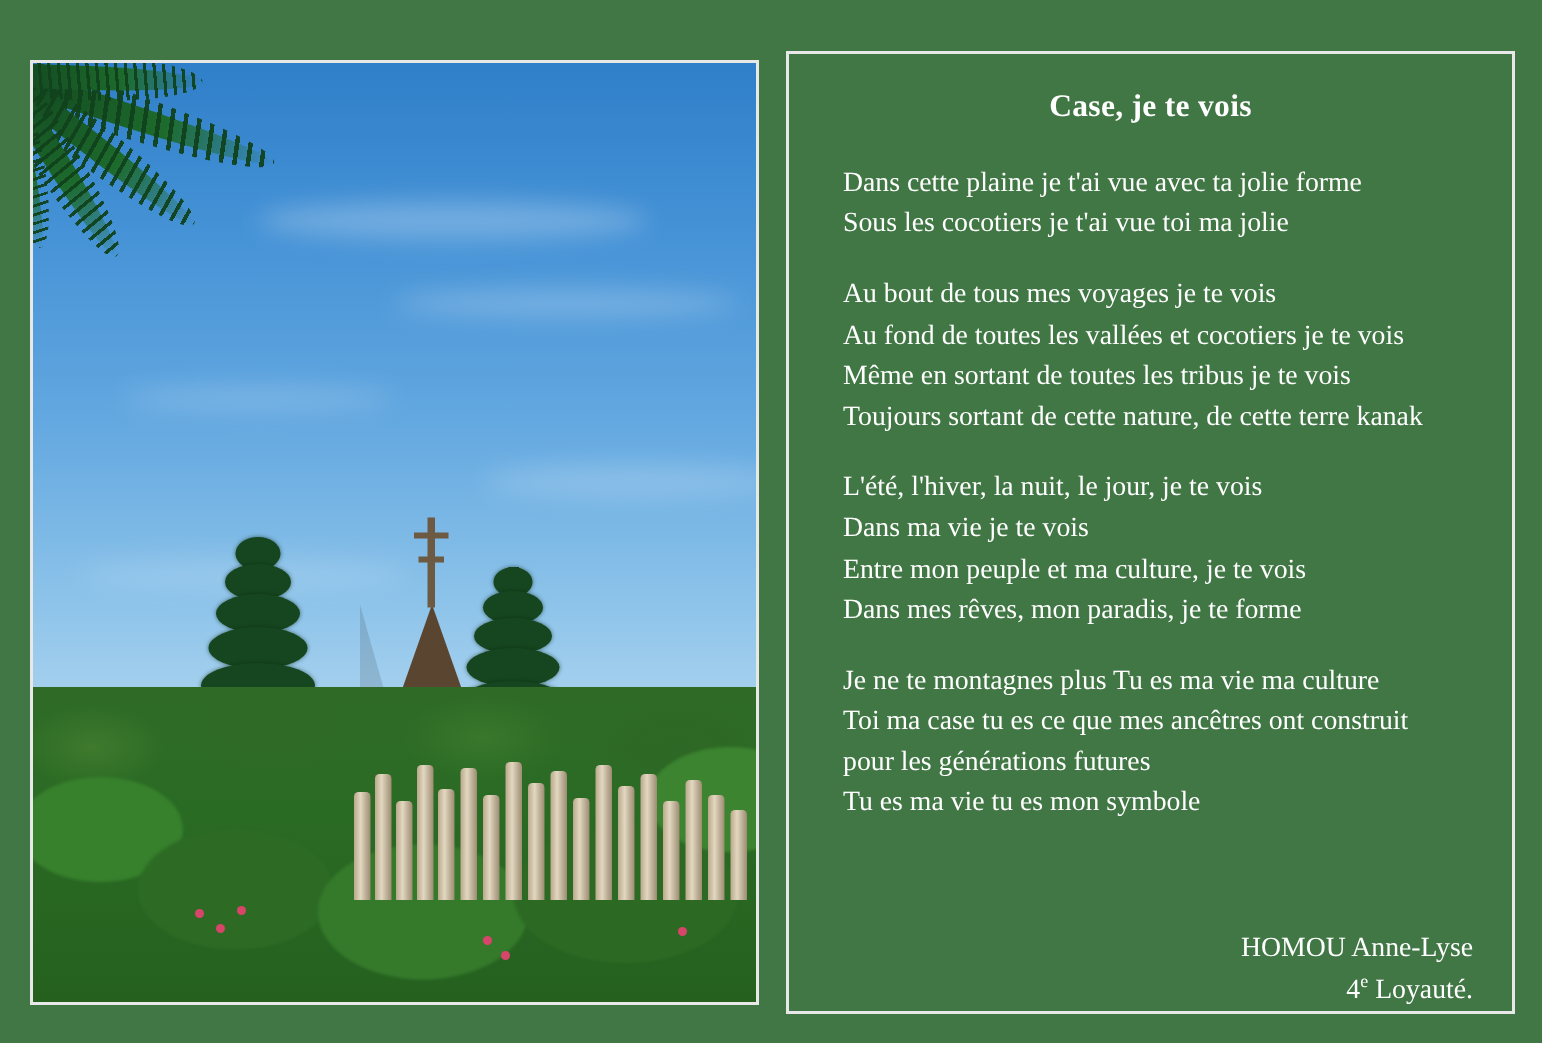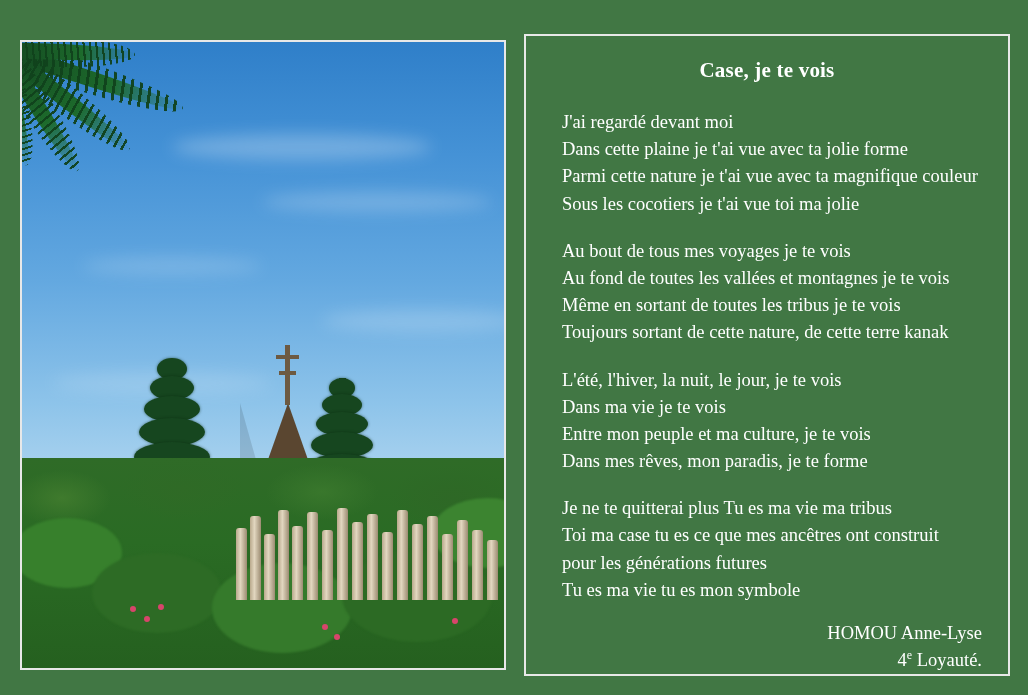--- a/index.html
+++ b/index.html
@@ -340,42 +340,40 @@
         <div class="post" style="left:465px;height:60px;"></div>
       </div>
     </div>
   </div>
 
   <div class="poem-panel">
 
     <div class="poem-title">Case, je te vois</div>
 
     <div class="stanza">
-      <div class="line">J'ai regardé devant moi</div>
       <div class="line">Dans cette plaine je t'ai vue avec ta jolie forme</div>
-      <div class="line">Parmi cette nature je t'ai vue avec ta magnifique couleur</div>
       <div class="line">Sous les cocotiers je t'ai vue toi ma jolie</div>
     </div>
 
     <div class="stanza">
       <div class="line">Au bout de tous mes voyages je te vois</div>
-      <div class="line">Au fond de toutes les vallées et montagnes je te vois</div>
+      <div class="line">Au fond de toutes les vallées et cocotiers je te vois</div>
       <div class="line">Même en sortant de toutes les tribus je te vois</div>
       <div class="line">Toujours sortant de cette nature, de cette terre kanak</div>
     </div>
 
     <div class="stanza">
       <div class="line">L'été, l'hiver, la nuit, le jour, je te vois</div>
       <div class="line">Dans ma vie je te vois</div>
       <div class="line">Entre mon peuple et ma culture, je te vois</div>
       <div class="line">Dans mes rêves, mon paradis, je te forme</div>
     </div>
 
     <div class="stanza">
-      <div class="line">Je ne te quitterai plus Tu es ma vie ma tribus</div>
+      <div class="line">Je ne te montagnes plus Tu es ma vie ma culture</div>
       <div class="line">Toi ma case tu es ce que mes ancêtres ont construit</div>
       <div class="line">pour les générations futures</div>
       <div class="line">Tu es ma vie tu es mon symbole</div>
     </div>
 
     <div class="signature">
       <div>HOMOU Anne-Lyse</div>
       <div class="sig-class"><span>4</span><sup>e</sup><span> Loyauté.</span></div>
     </div>
 

